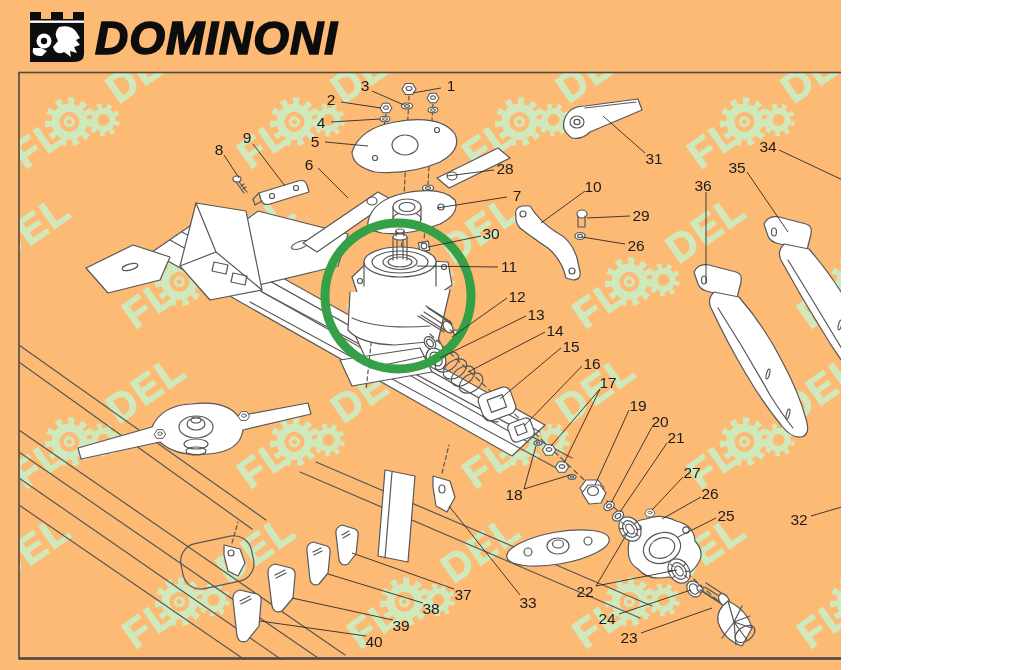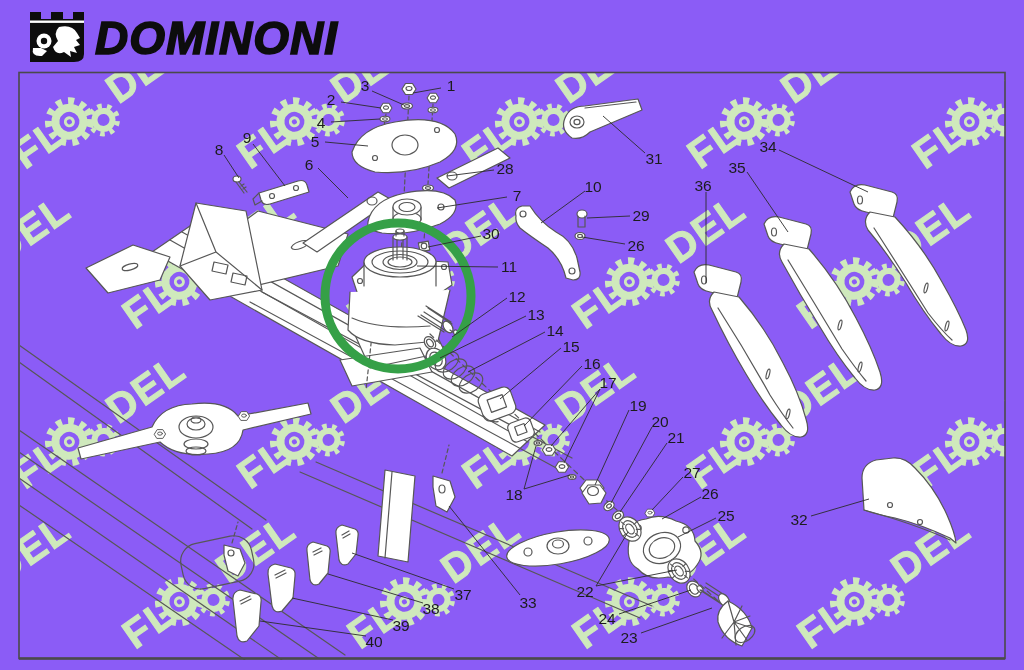--- a/index.html
+++ b/index.html
@@ -1,16 +1,16 @@
 <!DOCTYPE html>
 <html><head>
 <meta charset="utf-8">
 <style>
   html,body{margin:0;padding:0;background:#ffffff;}
-  .page{position:relative;width:1024px;height:670px;background:#8b5cf6;overflow:hidden;
+  .page{position:relative;width:841px;height:670px;background:#fdba74;overflow:hidden;
         font-family:"Liberation Sans", sans-serif;}
   svg{position:absolute;left:0;top:0;}
   .callout-num{font-family:"Liberation Sans", sans-serif;font-size:15.5px;fill:#1c1c1c;}
   .wm-text{font-family:"Liberation Sans", sans-serif;font-weight:bold;}
 </style>
 </head>
 <body>
 
 <div class="page">
 <svg width="1024" height="670" viewBox="0 0 1024 670" xmlns="http://www.w3.org/2000/svg">

